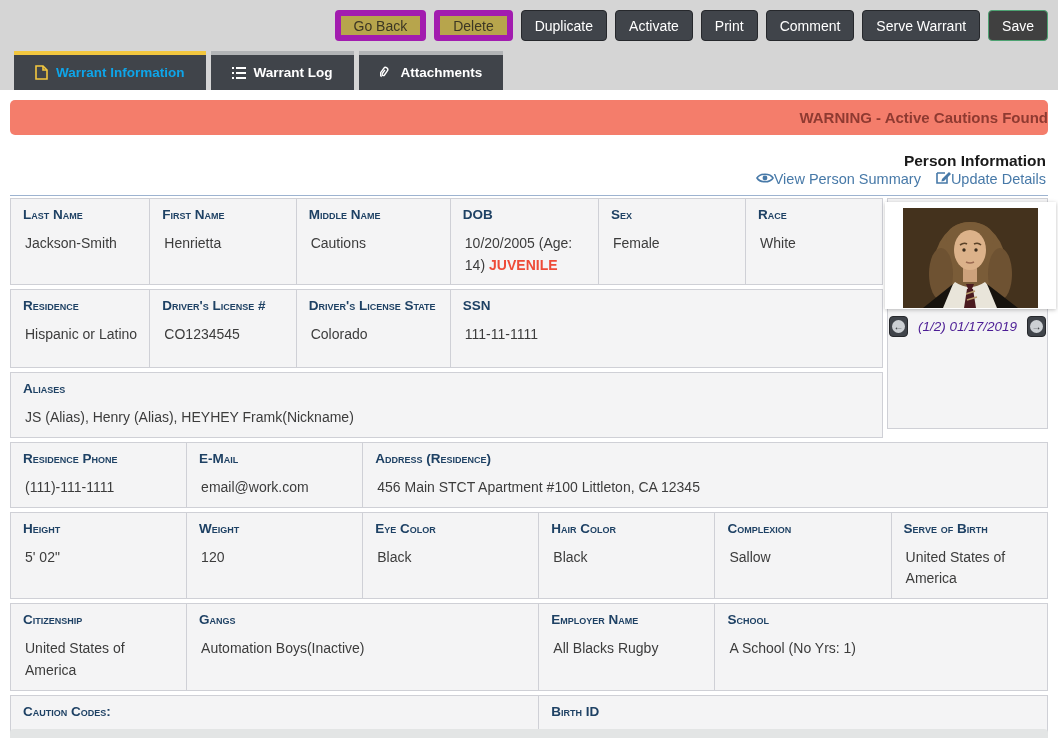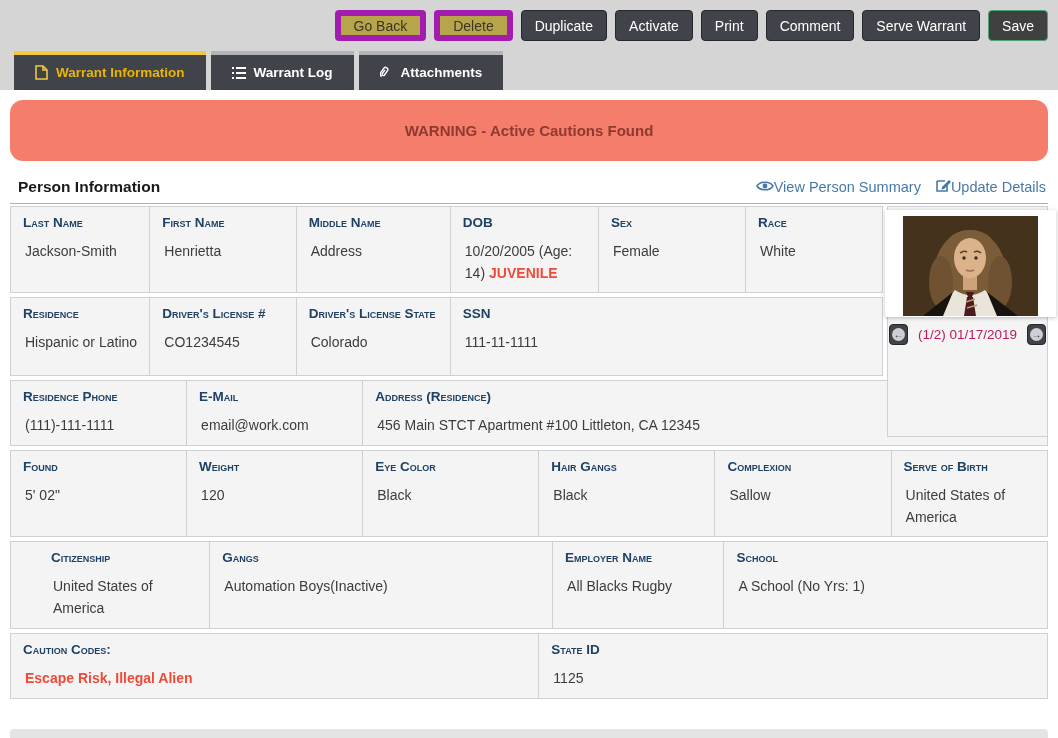--- a/index.html
+++ b/index.html
@@ -12,68 +12,68 @@
   .tb { height:31px; padding:0 13px; font-size:14px; font-family:inherit;
         border-radius:4px; cursor:pointer; white-space:nowrap; }
   .tb.gold  { background:#b7a54c; border:6px solid #a21caf; color:#3c3724; }
   .tb.dark  { background:#40444a; border:1px solid #26282c; color:#ffffff; }
   .tb.green { background:#404040; border:1px solid #4da372; color:#ffffff; }
 
   .tabs { position:absolute; left:14px; bottom:0; display:flex; gap:5px; }
   .tab { display:flex; align-items:center; gap:8px; height:39px; padding:0 21px;
          background:#40444a; color:#fff; font-weight:bold; font-size:13.5px;
          border-top:4px solid #b2b4b6; cursor:pointer; }
-  .tab.active { border-top:4px solid #f3c73f; color:#eab308; }
+  .tab.active { border-top:4px solid #f3c73f; color:#0ea5e9; }
   .tab svg { display:block; }
 
   
   .panel { position:absolute; top:90px; left:0; right:0; bottom:0; background:#fff; }
 
-  .warning { margin:10px 10px 0; height:61px; border-radius:13px; background:#f47d6b;
-             display:flex; align-items:center; justify-content:center;
+  .warning { margin:10px 10px 0; height:35px; border-radius:5px; background:#f47d6b;
+             display:flex; align-items:center; justify-content:flex-end;
              color:#8f3a31; font-weight:bold; font-size:15px; }
 
   .sec-head { display:flex; align-items:flex-end; justify-content:space-between;
-              margin:17px 12px 7px 18px; }
+              margin:17px 12px 7px 18px;flex-direction:column; }
   .sec-title { font-size:15.5px; font-weight:bold; color:#1a1a1a; }
   .sec-links { display:flex; gap:15px; align-items:center; }
   .sec-link { display:flex; align-items:center; color:#4779a8;
               font-size:14.5px; cursor:pointer; text-decoration:none; }
 
   
   .ptable { position:relative; margin:0 10px; border-top:1px solid #9db3d0; padding-top:2px; }
   .prow { display:flex; background:#f4f4f5; border:1px solid #cfd0d6; margin-bottom:4px; }
   .prow.short { margin-right:165px; }
   .cell { padding:8px 12px; border-right:1px solid #cfd0d6; }
   .cell:last-child { border-right:none; flex:1; }
   .flabel { font-variant:small-caps; font-weight:bold; color:#1e4164;
             font-size:13.5px; margin-bottom:11px; }
   .fvalue { color:#3c3c3c; font-size:14px; line-height:1.55; padding-left:2px; }
   .red { color:#ee4b38; font-weight:bold; }
   .badge-red { color:#ee4b38; font-weight:bold; margin-left:4px; }
 
   .r1 { min-height:86px; } .r2 { min-height:79px; } .r3 { min-height:58px; }
-  .r4 { min-height:57px; } .r5 { min-height:81px; } .r6 { min-height:79px;padding-left:28px; }
+  .r4 { min-height:57px; } .r5 { min-height:81px; } .r6 { min-height:79px; }
   .r7 { min-height:54px; margin-bottom:0; }
 
   
   .photo-col { position:absolute; top:2px; right:0; width:161px; height:231px;
                background:#f4f4f5; border:1px solid #cfd0d6; }
   .photo-popup { margin:3px -9px 0 -3px; background:#fff; padding:6px 0 1px;
                  box-shadow:0 1px 4px rgba(0,0,0,.25); }
   .photo-popup svg { display:block; margin:0 auto; }
   .pager { display:flex; align-items:center; justify-content:space-between;
            margin:7px 1px 0; }
   .pager-btn { width:19px; height:21px; background:#40444a; border:1px solid #26282c;
                border-radius:4px; display:flex; align-items:center; justify-content:center;
                cursor:pointer; padding:0; }
   .pager-circ { width:13px; height:13px; border-radius:50%; background:#ccd0d4;
                 color:#2c2f33; font-size:10px; line-height:13px; text-align:center;
                 font-weight:bold; }
-  .pager-caption { font-size:13.5px; color:#be185d; }
+  .pager-caption { font-size:13.5px; color:#4c1d95;font-style:italic; }
 
   .next-section-edge { position:absolute; left:10px; right:10px; bottom:0; height:9px;
                        background:#e3e5e5; border-radius:4px 4px 0 0; }
 </style>
 </head>
 <body>
 
 <div class="topbar">
   <div class="toolbar">
     <button class="tb gold">Go Back</button>
@@ -158,21 +158,21 @@
       <div class="cell" style="width:16%">
         <div class="flabel">Last Name</div>
         <div class="fvalue">Jackson-Smith</div>
       </div>
       <div class="cell" style="width:16.8%">
         <div class="flabel">First Name</div>
         <div class="fvalue">Henrietta</div>
       </div>
       <div class="cell" style="width:17.7%">
         <div class="flabel">Middle Name</div>
-        <div class="fvalue">Address</div>
+        <div class="fvalue">Cautions</div>
       </div>
       <div class="cell" style="width:17%">
         <div class="flabel">DOB</div>
         <div class="fvalue"><span>10/20/2005 (Age: 14)</span><span class="badge-red">JUVENILE</span></div>
       </div>
       <div class="cell" style="width:16.9%">
         <div class="flabel">Sex</div>
         <div class="fvalue">Female</div>
       </div>
       <div class="cell">
@@ -193,20 +193,26 @@
       <div class="cell" style="width:17.7%">
         <div class="flabel">Driver's License State</div>
         <div class="fvalue">Colorado</div>
       </div>
       <div class="cell">
         <div class="flabel">SSN</div>
         <div class="fvalue">111-11-1111</div>
       </div>
     </div>
 
+    <div class="prow short r3">
+      <div class="cell">
+        <div class="flabel">Aliases</div>
+        <div class="fvalue">JS (Alias), Henry (Alias), HEYHEY Framk(Nickname)</div>
+      </div>
+    </div>
 
     <div class="photo-col">
       <div class="photo-popup">
         <svg width="135" height="100" viewBox="0 0 135 100">
           <rect width="135" height="100" fill="#40301c"></rect>
           <rect width="135" height="100" fill="#4a3820" opacity="0.4"></rect>
           <ellipse cx="67" cy="58" rx="36" ry="44" fill="#7a5c38"></ellipse>
           <ellipse cx="38" cy="66" rx="12" ry="26" fill="#6e5232"></ellipse>
           <ellipse cx="97" cy="66" rx="12" ry="26" fill="#6e5232"></ellipse>
           <ellipse cx="67" cy="30" rx="24" ry="16" fill="#7a5c38"></ellipse>
@@ -245,33 +251,33 @@
         <div class="fvalue">email@work.com</div>
       </div>
       <div class="cell">
         <div class="flabel">Address (Residence)</div>
         <div class="fvalue">456 Main STCT Apartment #100 Littleton, CA 12345</div>
       </div>
     </div>
 
     <div class="prow r5">
       <div class="cell" style="width:17%">
-        <div class="flabel">Found</div>
+        <div class="flabel">Height</div>
         <div class="fvalue">5' 02"</div>
       </div>
       <div class="cell" style="width:17%">
         <div class="flabel">Weight</div>
         <div class="fvalue">120</div>
       </div>
       <div class="cell" style="width:17%">
         <div class="flabel">Eye Color</div>
         <div class="fvalue">Black</div>
       </div>
       <div class="cell" style="width:17%">
-        <div class="flabel">Hair Gangs</div>
+        <div class="flabel">Hair Color</div>
         <div class="fvalue">Black</div>
       </div>
       <div class="cell" style="width:17%">
         <div class="flabel">Complexion</div>
         <div class="fvalue">Sallow</div>
       </div>
       <div class="cell">
         <div class="flabel">Serve of Birth</div>
         <div class="fvalue">United States of America</div>
       </div>
@@ -295,21 +301,21 @@
         <div class="fvalue">A School (No Yrs: 1)</div>
       </div>
     </div>
 
     <div class="prow r7">
       <div class="cell" style="width:51%">
         <div class="flabel">Caution Codes:</div>
         <div class="fvalue red">Escape Risk, Illegal Alien</div>
       </div>
       <div class="cell">
-        <div class="flabel">State ID</div>
+        <div class="flabel">Birth ID</div>
         <div class="fvalue">1125</div>
       </div>
     </div>
 
   </div>
 
   <div class="next-section-edge"></div>
 </div>
 
 </body></html>

